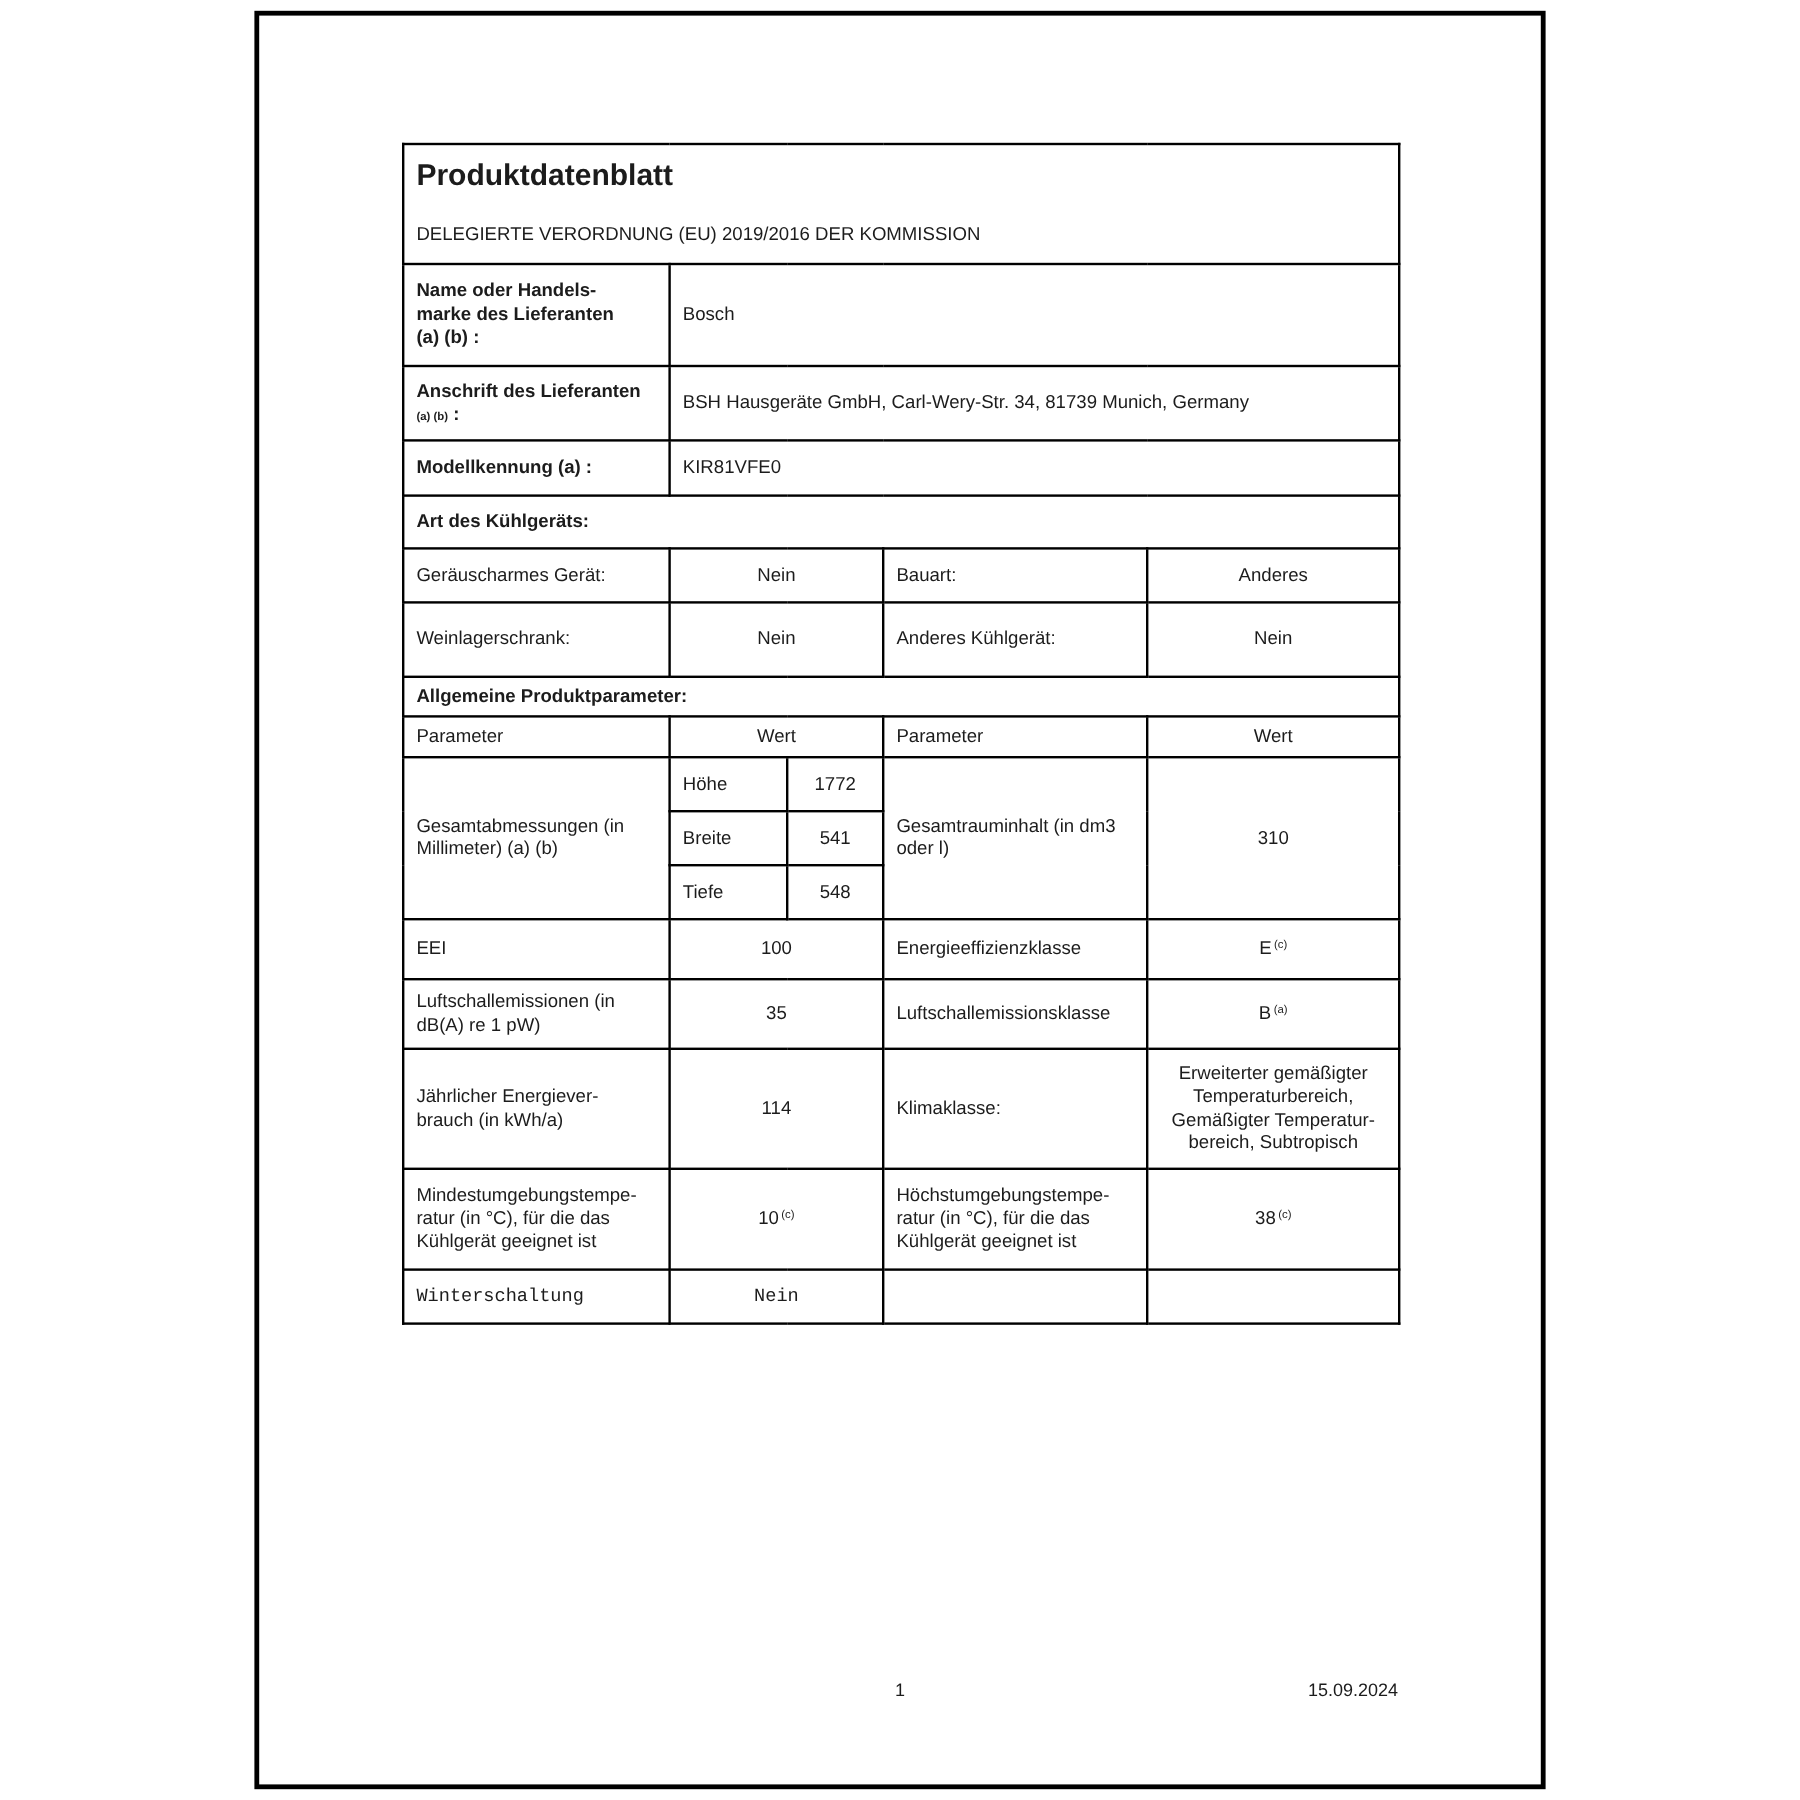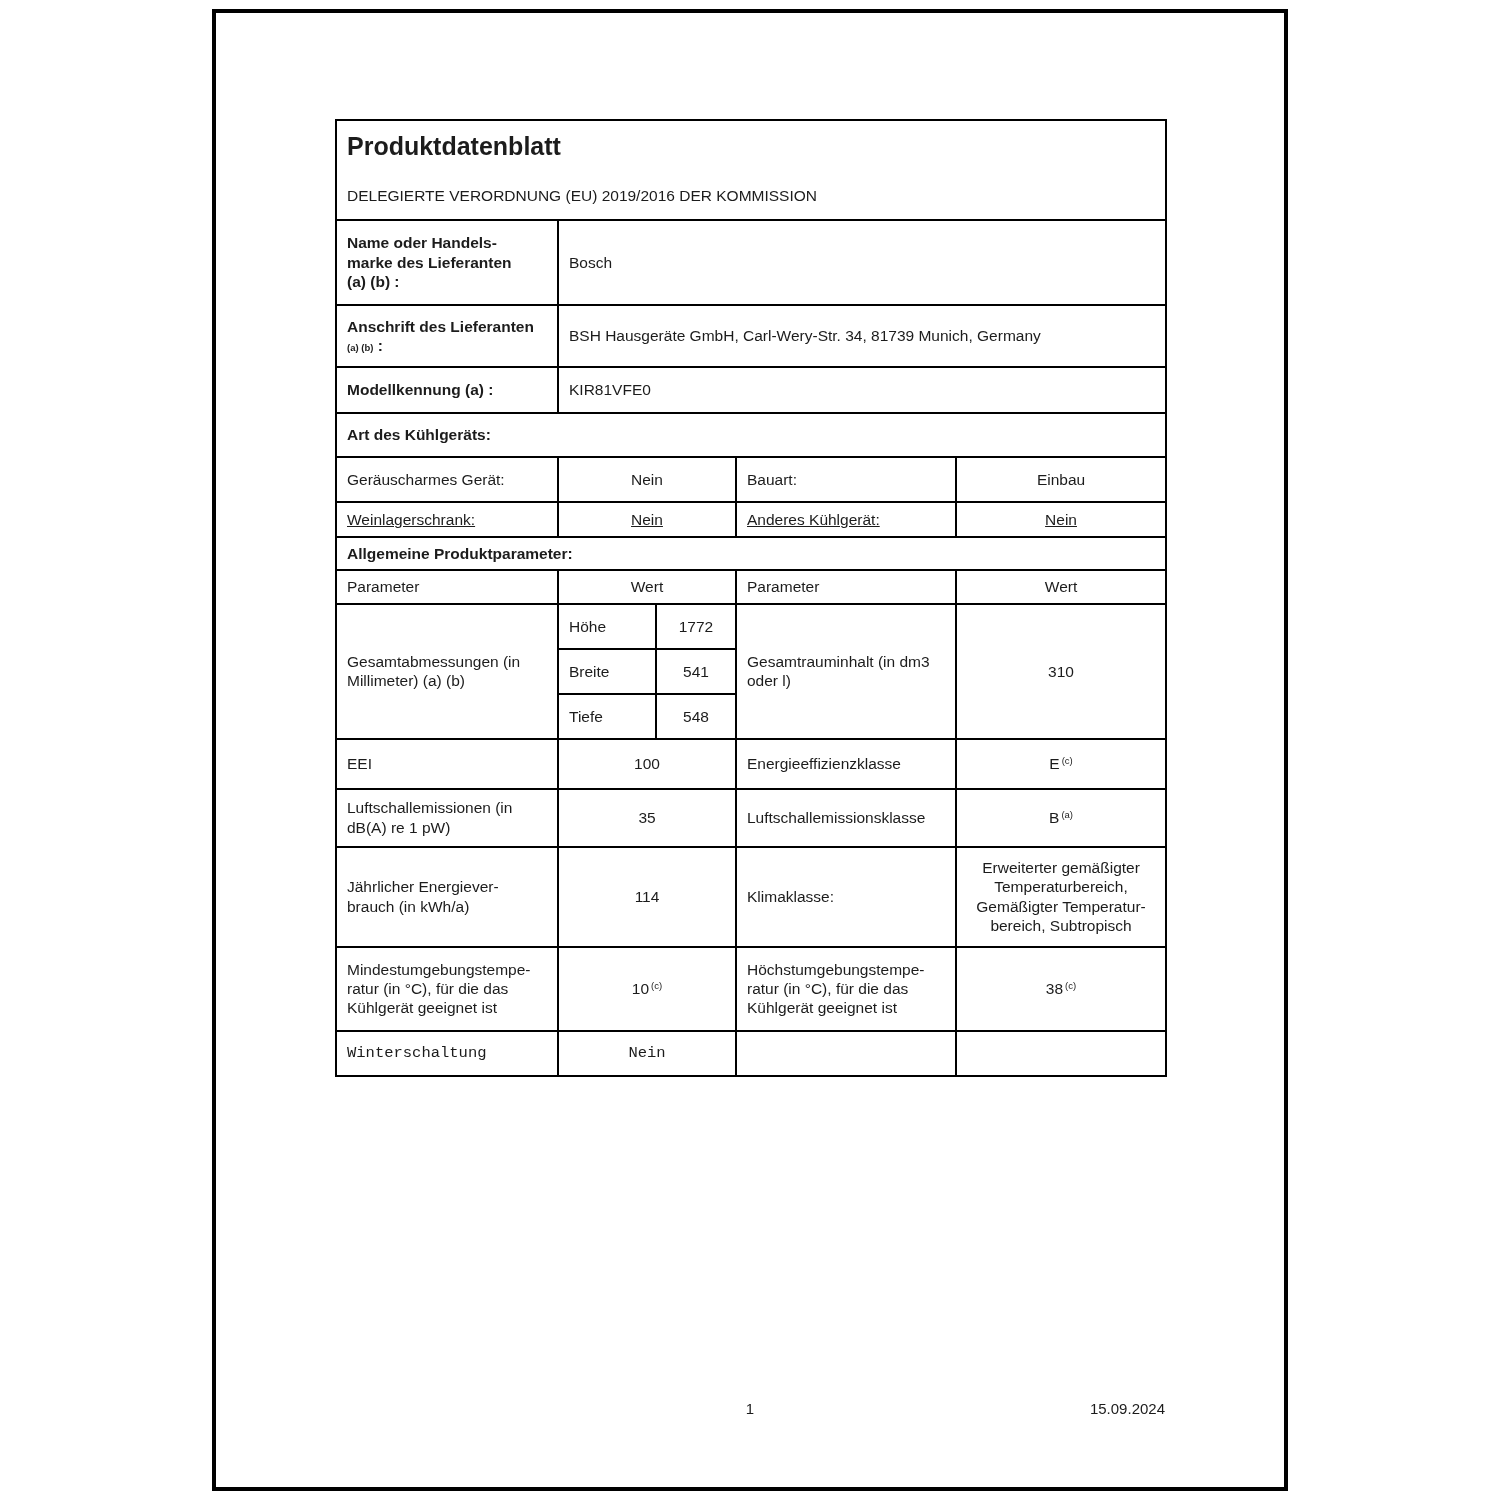--- a/index.html
+++ b/index.html
@@ -22,21 +22,21 @@
 
   .sup { font-size: 9.5px; vertical-align: 5px; margin-left: 2px; }
   .fn  { font-size: 9.5px; }
 
   tr.rt      { height: 100px; }
   tr.rname   { height: 85px; }
   tr.raddr   { height: 62px; }
   tr.rmodel  { height: 46px; }
   tr.rhdr1   { height: 44px; padding-left: 15px; }
   tr.rln     { height: 45px; }
-  tr.rwine   { height: 35px; text-decoration: underline; }
+  tr.rwine   { height: 62px; }
   tr.rhdr2   { height: 29px; }
   tr.rcols   { height: 28px; }
   tr.rdim    { height: 45px; }
   tr.reei    { height: 50px; }
   tr.rnoise  { height: 58px; }
   tr.renergy { height: 100px; }
   tr.rtemp   { height: 84px; }
   tr.rwinter { height: 45px; font-family: Liberation Mono, monospace; }
 
   .footer-page { position: absolute; left: 0; width: 100%; top: 1387px; text-align: center; font-size: 15px; }
@@ -86,21 +86,21 @@
         </tr>
 
         <tr class="rhdr1">
           <td colspan="5" class="b">Art des Kühlgeräts:</td>
         </tr>
 
         <tr class="rln">
           <td>Geräuscharmes Gerät:</td>
           <td colspan="2" class="c">Nein</td>
           <td>Bauart:</td>
-          <td class="c">Einbau</td>
+          <td class="c">Anderes</td>
         </tr>
 
         <tr class="rwine">
           <td>Weinlagerschrank:</td>
           <td colspan="2" class="c">Nein</td>
           <td>Anderes Kühlgerät:</td>
           <td class="c">Nein</td>
         </tr>
 
         <tr class="rhdr2">

